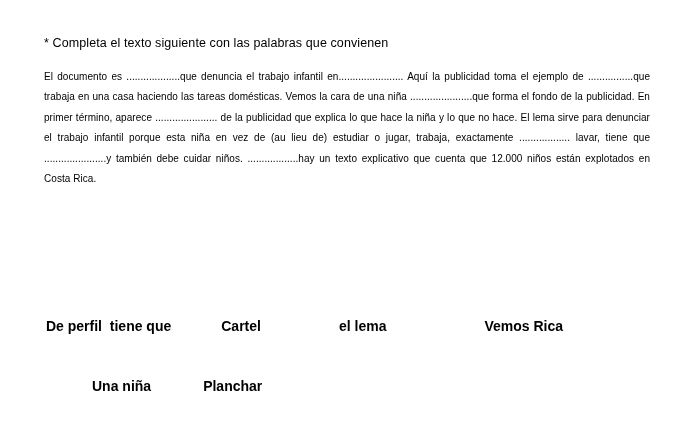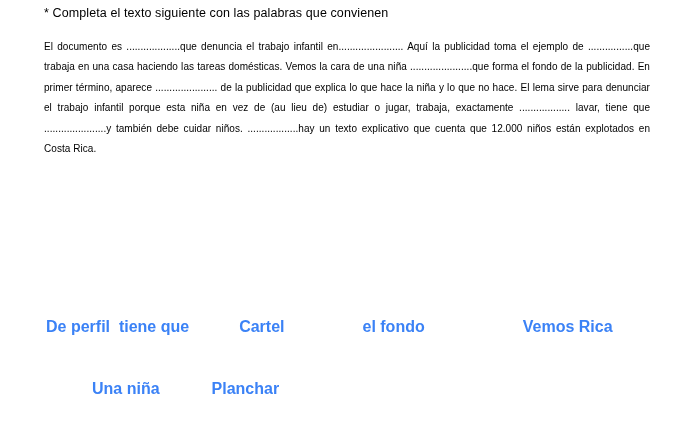--- a/index.html
+++ b/index.html
@@ -12,21 +12,21 @@
     background: #ffffff;
     font-family: "Liberation Sans", sans-serif;
     color: #000000;
     overflow: hidden;
   }
   .page {
     position: relative;
     width: 688px;
     height: 439px;
     box-sizing: border-box;
-    padding: 4px 38px 0 44px;
+    padding: 34px 38px 0 44px;
   }
   .instruction {
     font-size: 12.5px;
     line-height: 1.5;
     margin: 0 0 14px 0;
     letter-spacing: 0.1px;
   }
   .body-text {
     font-size: 10px;
     line-height: 2.05;
@@ -40,23 +40,23 @@
   }
   .word-bank {
     position: absolute;
     left: 44px;
     right: 38px;
     top: 318px;
   }
   .bank-row {
     display: flex;
     align-items: baseline;
-    color: #3b82f6;
+    color: #000000;
     font-weight: bold;
-    font-size: 16px;
+    font-size: 14px;
   }
   .bank-row.row1 {
     margin-bottom: 44px;
   }
   .bank-item {
     white-space: pre;
   }
   .r1-a { margin-left: 2px; }
   .r1-b { margin-left: 50px; }
   .r1-c { margin-left: 78px; }
@@ -73,21 +73,21 @@
   <div class="instruction">*  Completa el texto siguiente con las palabras que convienen</div>
 
   <div class="body-text">
     <p>El documento es ...................que denuncia el trabajo infantil en....................... Aquí la publicidad toma el ejemplo de ................que  trabaja en una casa haciendo las tareas domésticas. Vemos la cara de una niña ......................que forma el fondo de la publicidad. En primer término, aparece ...................... de la publicidad  que explica lo que hace la niña y lo que no hace. El lema sirve para denunciar el trabajo infantil porque esta niña en vez de (au lieu de) estudiar o jugar, trabaja,  exactamente  .................. lavar,  tiene  que  ......................y también    debe cuidar niños. ..................hay un texto explicativo que cuenta que 12.000 niños están explotados en Costa Rica.</p>
   </div>
 
   <div class="word-bank">
     <div class="bank-row row1">
       <span class="bank-item r1-a">De perfil  tiene que</span>
       <span class="bank-item r1-b">Cartel</span>
-      <span class="bank-item r1-c">el fondo</span>
+      <span class="bank-item r1-c">el lema</span>
       <span class="bank-item r1-d">Vemos Rica</span>
     </div>
     <div class="bank-row row2">
       <span class="bank-item r2-b">Una niña</span>
       <span class="bank-item r2-c">Planchar</span>
     </div>
   </div>
 
 </div>
 

